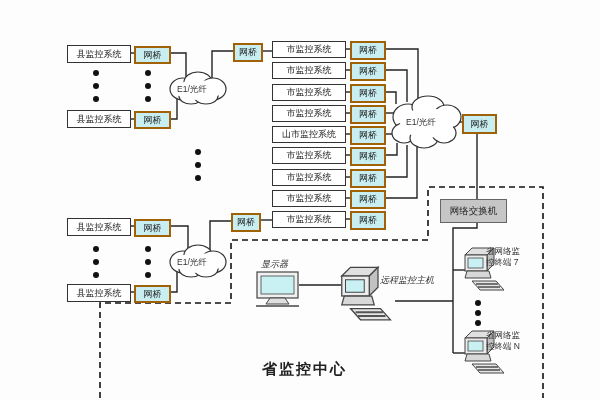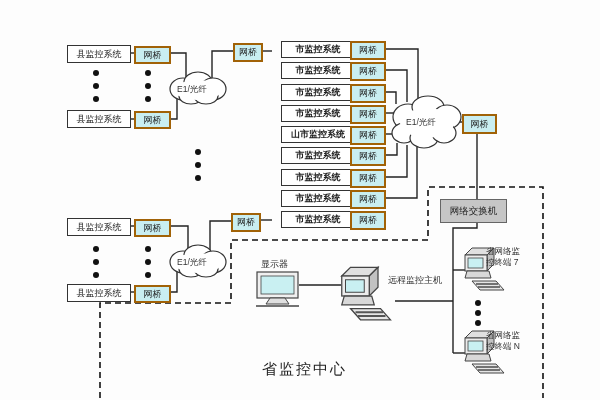--- a/index.html
+++ b/index.html
@@ -7,42 +7,42 @@
     position:relative;width:600px;height:400px;background:#fdfdfd;overflow:hidden;
     font-family:"Liberation Sans", sans-serif;color:#222;
   }
   .layer{position:absolute;left:0;top:0;}
   .box{
     position:absolute;display:flex;align-items:center;justify-content:center;
     background:#ffffff;border:1.4px solid var(--box-border,#333);
     font-size:9px;white-space:nowrap;line-height:1;color:#222;
   }
   .county{width:62px;height:16px;}
-  .city{left:281px;width:72px;height:15px;border-width:1px;font-weight:bold;}
+  .city{left:272px;width:72px;height:15px;border-width:1px;}
   .bridge{
     background:var(--bridge-bg,#c9eef1);border:2px solid #a16207;
     font-size:9px;
   }
   .bridge.sm{width:33px;height:14px;}
   .bridge.mid{left:350px;width:32px;height:15px;}
   .bridge.out{width:26px;height:15px;}
   .bridge.right{width:31px;height:16px;}
   .switch{
     position:absolute;left:440px;top:199px;width:65px;height:22px;
     display:flex;align-items:center;justify-content:center;
     background:var(--switch-bg,#c6c6c6);border:1px solid #666;font-size:9.5px;
   }
   .cloud-label{position:absolute;font-size:8.5px;color:#333;white-space:nowrap;}
-  .small-label{position:absolute;font-size:9px;color:#333;white-space:nowrap;}
+  .small-label{position:absolute;font-size:9px;color:#333;white-space:nowrap;font-style:italic;}
   .terminal-label{
     position:absolute;left:486px;width:50px;font-size:8.5px;line-height:11px;color:#333;
   }
   .region-label{
     position:absolute;left:262px;top:360px;font-size:15px;letter-spacing:2px;
-    color:#222;font-family:"Liberation Serif", serif;
+    color:#222;font-family:"Liberation Serif", serif;font-weight:bold;
   }
 </style>
 </head>
 <body>
 
 <div class="canvas">
 
   <svg class="layer" width="600" height="400" viewBox="0 0 600 400">
     <defs>
       <g id="pc-icon">
@@ -204,16 +204,16 @@
   <div class="terminal-label" style="top:246px">
     <span>省网络监</span><br>
     <span>控终端 7</span>
   </div>
   <div class="terminal-label" style="top:330px">
     <span>省网络监</span><br>
     <span>控终端 N</span>
   </div>
 
   <div class="small-label" style="left:261px;top:258px">显示器</div>
-  <div class="small-label" style="left:388px;top:274px">远程监控主机</div>
+  <div class="small-label" style="left:380px;top:274px">远程监控主机</div>
   <div class="region-label">省监控中心</div>
 
 </div>
 
 </body></html>

